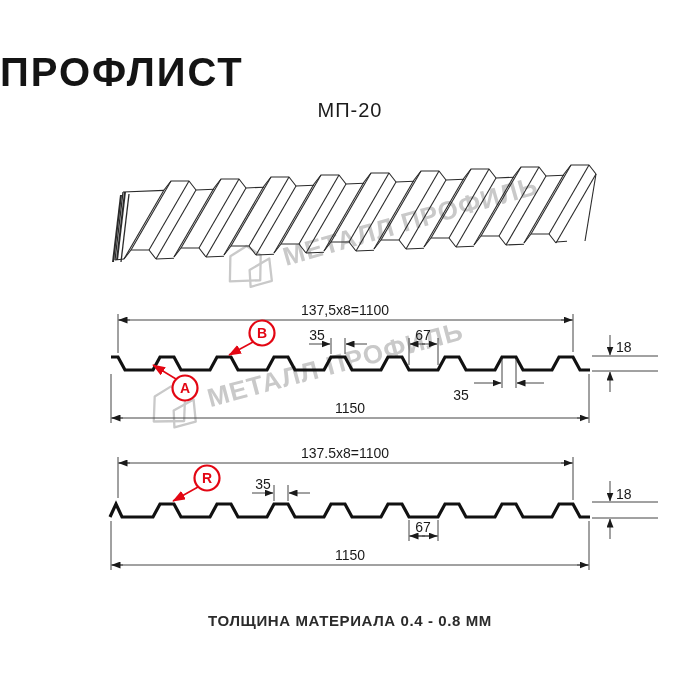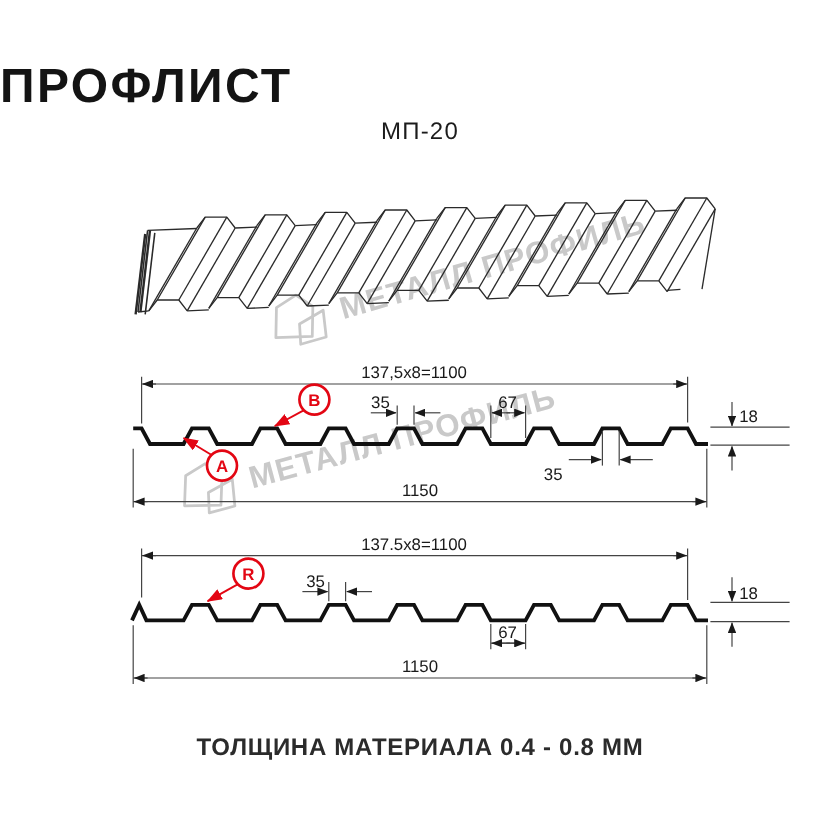--- a/index.html
+++ b/index.html
@@ -3,21 +3,21 @@
 <meta charset="utf-8">
 <style>
   html,body{margin:0;padding:0;background:#fff;}
   #page{position:relative;width:700px;height:700px;background:#ffffff;overflow:hidden;
         font-family:"Liberation Sans",sans-serif;}
   .title{position:absolute;left:0;top:50px;width:700px;text-align:left;
          font-size:40px;font-weight:bold;letter-spacing:2px;color:#141414;}
   .subtitle{position:absolute;left:0;top:99px;width:700px;text-align:center;
          font-size:20px;font-weight:400;letter-spacing:1px;color:#1b1b1b;}
   .footer-note{position:absolute;left:0;top:612px;width:700px;text-align:center;
-         font-size:20px;font-weight:600;letter-spacing:.6px;color:#2b2b2b;}
+         font-size:15px;font-weight:600;letter-spacing:.6px;color:#2b2b2b;}
   .wm{position:absolute;display:flex;align-items:center;gap:10px;z-index:1;
       transform-origin:0 50%;}
   .wm span{font-size:26px;font-weight:bold;letter-spacing:1px;color:#c9c9c9;white-space:nowrap;}
   #wm1{left:222px;top:252px;transform:rotate(-16deg);}
   #wm2{left:146px;top:392px;transform:rotate(-15deg);}
   svg.draw{position:absolute;z-index:2;overflow:visible;}
   svg text{font-family:"Liberation Sans",sans-serif;font-size:14px;fill:#1a1a1a;}
   svg text.red-letter{font-size:14px;font-weight:bold;fill:#e30613;}
 </style>
 </head>

